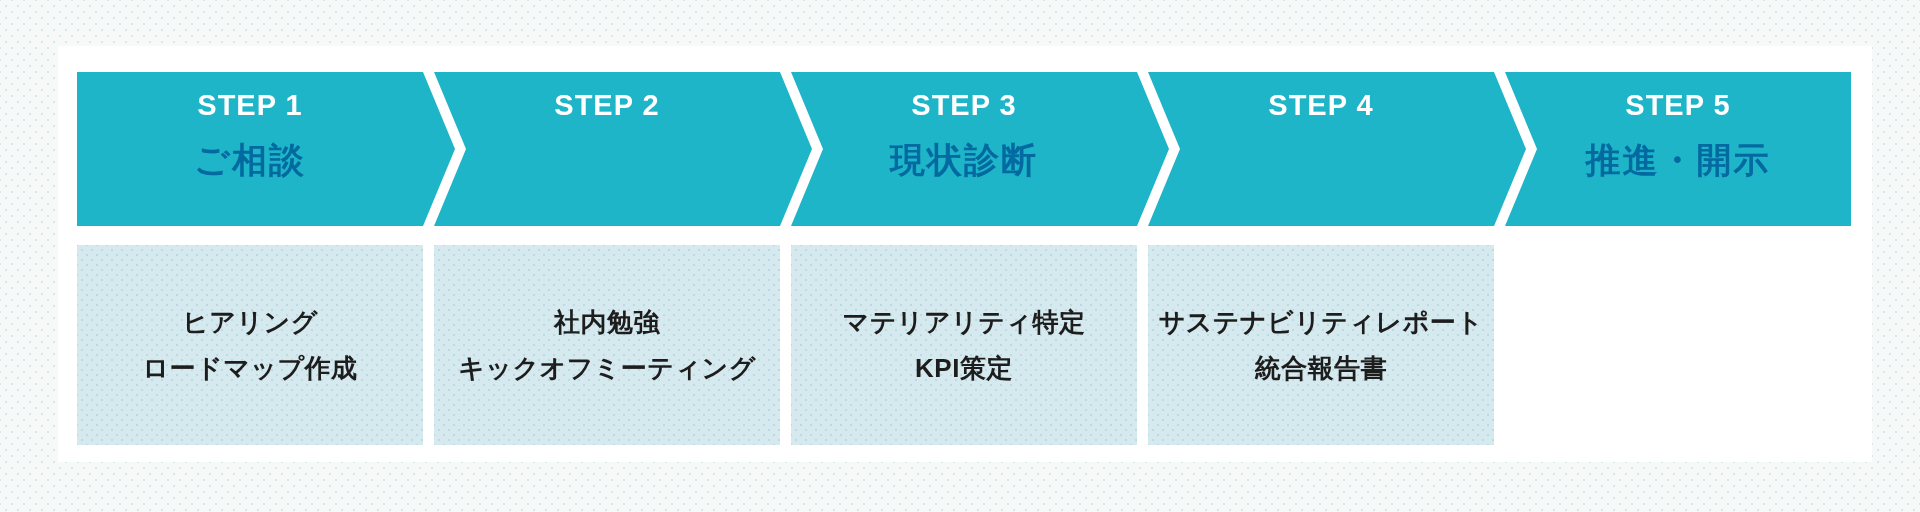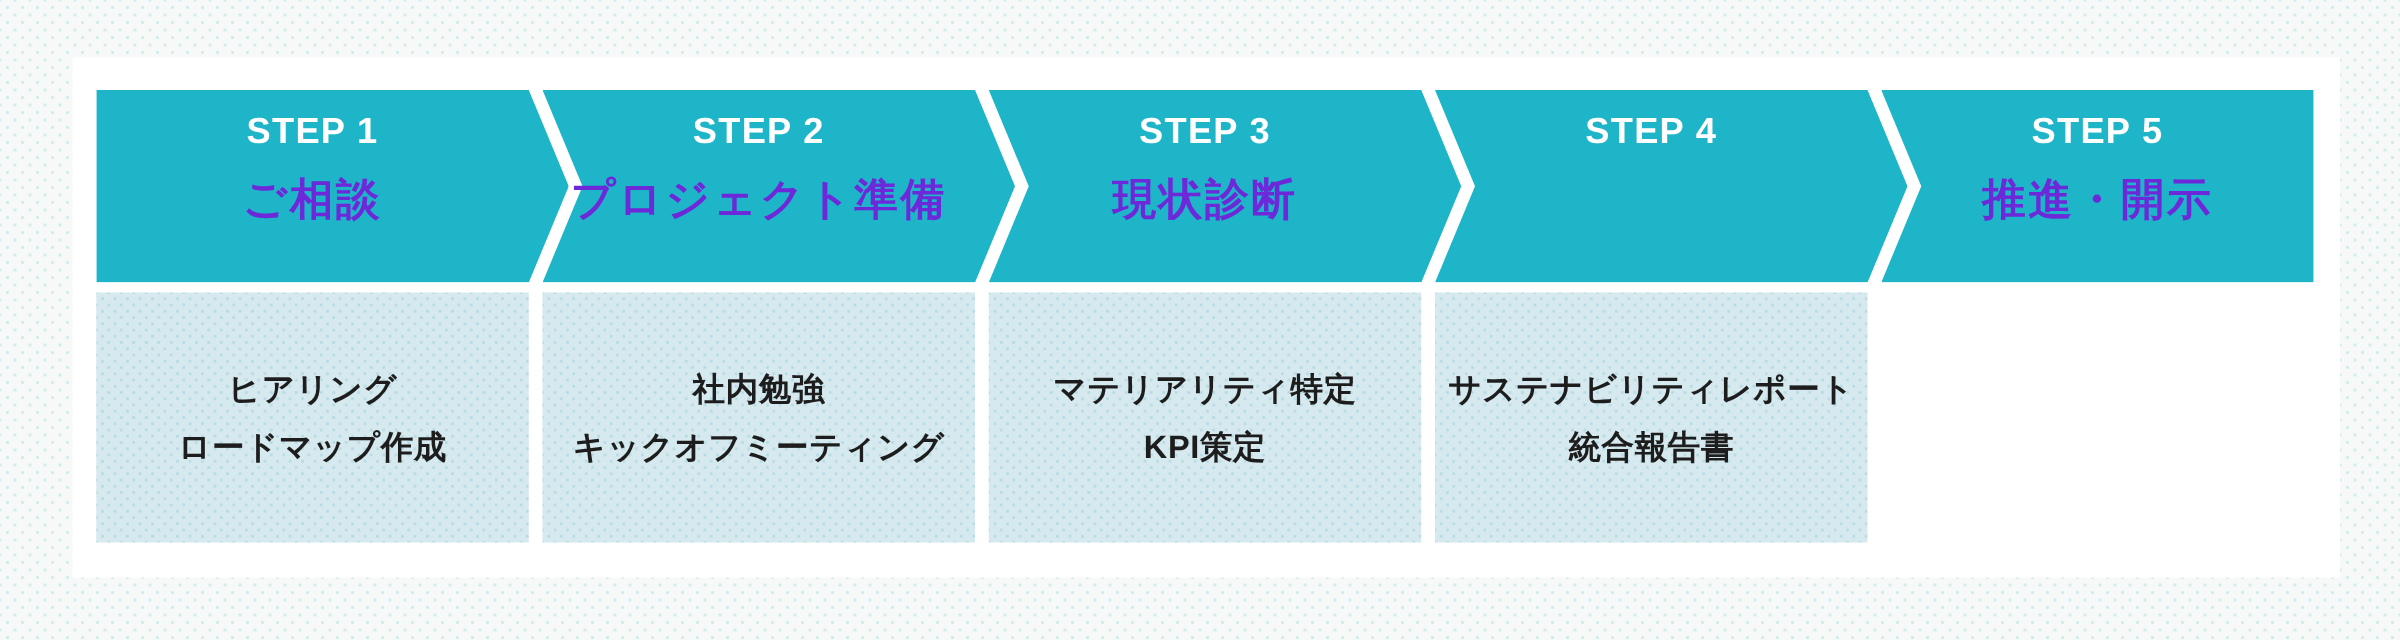--- a/index.html
+++ b/index.html
@@ -84,30 +84,30 @@
     font-weight: bold;
     color: #ffffff;
     letter-spacing: 1px;
   }
 
   .step-title {
     margin-top: 16px;
     font-size: 35px;
     line-height: 44px;
     font-weight: bold;
-    color: #6d28d9;
+    color: #0369a1;
     letter-spacing: 2px;
     white-space: nowrap;
   }
 
   
   .box-row {
     display: flex;
     gap: 11px;
-    margin-top: 8px;
+    margin-top: 19px;
   }
 
   .box {
     flex: none;
     width: 346px;
     height: 200px;
     display: flex;
     flex-direction: column;
     align-items: center;
     justify-content: center;
@@ -144,21 +144,20 @@
         <div class="chev-txt">
           <div class="step-label">STEP 1</div>
           <div class="step-title">ご相談</div>
         </div>
       </div>
 
       <div class="chev chev-mid">
         <div class="chev-shape"></div>
         <div class="chev-txt">
           <div class="step-label">STEP 2</div>
-          <div class="step-title">プロジェクト準備</div>
         </div>
       </div>
 
       <div class="chev chev-mid">
         <div class="chev-shape"></div>
         <div class="chev-txt">
           <div class="step-label">STEP 3</div>
           <div class="step-title">現状診断</div>
         </div>
       </div>

